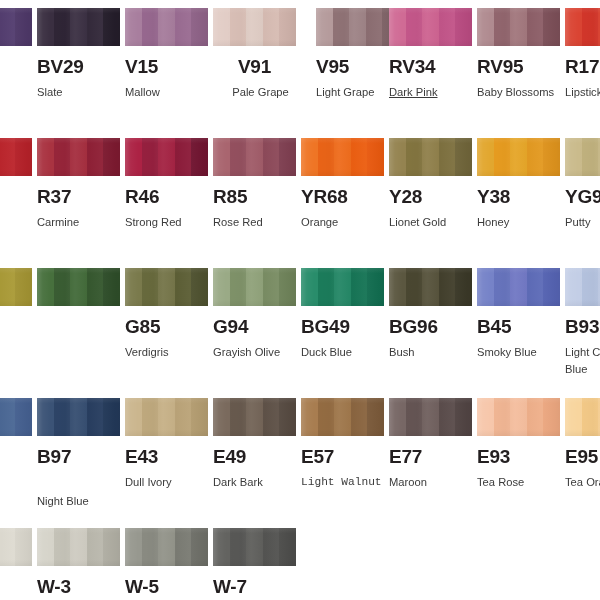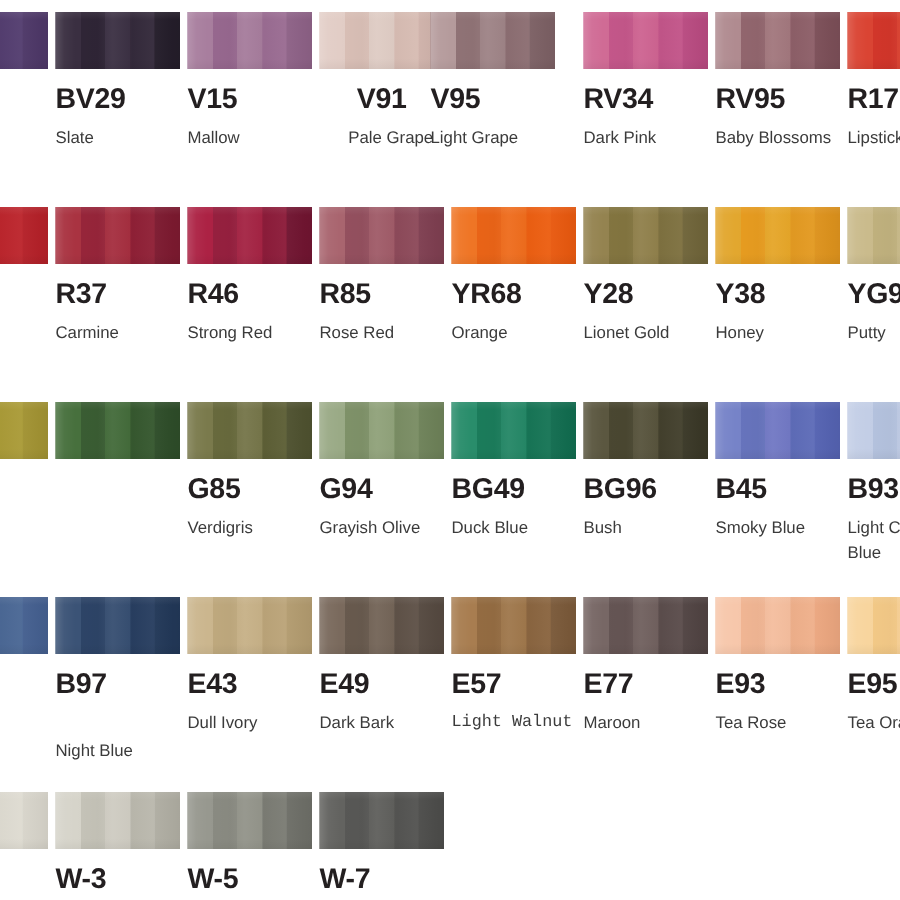--- a/index.html
+++ b/index.html
@@ -128,21 +128,21 @@
         <div class="band" style="left: 20%; width: 20%; background: rgb(217, 191, 182);"></div>
         <div class="band" style="left: 40%; width: 20%; background: rgb(222, 203, 195);"></div>
         <div class="band" style="left: 60%; width: 20%; background: rgb(215, 188, 179);"></div>
         <div class="band" style="left: 80%; width: 20%; background: rgb(207, 178, 170);"></div>
         <div class="sheen"></div>
         <div class="vgrad"></div>
       </div>
       <div class="swatch-code">V91</div>
       <div class="swatch-name" style="white-space: nowrap;">Pale Grape</div>
     </div>
-    <div class="swatch-cell" style="left: 287px; top: 8px;">
+    <div class="swatch-cell" style="left: 316px; top: 8px;">
       <div class="swatch-chip" style="background: rgb(155, 127, 130);">
         <div class="band" style="left: 0%; width: 20%; background: rgb(181, 155, 156);"></div>
         <div class="band" style="left: 20%; width: 20%; background: rgb(144, 115, 118);"></div>
         <div class="band" style="left: 40%; width: 20%; background: rgb(157, 130, 133);"></div>
         <div class="band" style="left: 60%; width: 20%; background: rgb(140, 110, 114);"></div>
         <div class="band" style="left: 80%; width: 20%; background: rgb(125, 97, 101);"></div>
         <div class="sheen"></div>
         <div class="vgrad"></div>
       </div>
       <div class="swatch-code">V95</div>
@@ -152,21 +152,21 @@
       <div class="swatch-chip" style="background: rgb(203, 95, 143);">
         <div class="band" style="left: 0%; width: 20%; background: rgb(208, 107, 149);"></div>
         <div class="band" style="left: 20%; width: 20%; background: rgb(196, 87, 138);"></div>
         <div class="band" style="left: 40%; width: 20%; background: rgb(205, 98, 144);"></div>
         <div class="band" style="left: 60%; width: 20%; background: rgb(194, 85, 137);"></div>
         <div class="band" style="left: 80%; width: 20%; background: rgb(185, 75, 129);"></div>
         <div class="sheen"></div>
         <div class="vgrad"></div>
       </div>
       <div class="swatch-code">RV34</div>
-      <div class="swatch-name" style="white-space: nowrap;">Dark Pink</div>
+      <div class="swatch-name" style="white-space: nowrap; text-decoration: underline;">Dark Pink</div>
     </div>
     <div class="swatch-cell" style="left: 477px; top: 8px;">
       <div class="swatch-chip" style="background: rgb(156, 112, 120);">
         <div class="band" style="left: 0%; width: 20%; background: rgb(176, 139, 144);"></div>
         <div class="band" style="left: 20%; width: 20%; background: rgb(146, 102, 110);"></div>
         <div class="band" style="left: 40%; width: 20%; background: rgb(161, 118, 124);"></div>
         <div class="band" style="left: 60%; width: 20%; background: rgb(141, 95, 104);"></div>
         <div class="band" style="left: 80%; width: 20%; background: rgb(124, 79, 88);"></div>
         <div class="sheen"></div>
         <div class="vgrad"></div>

